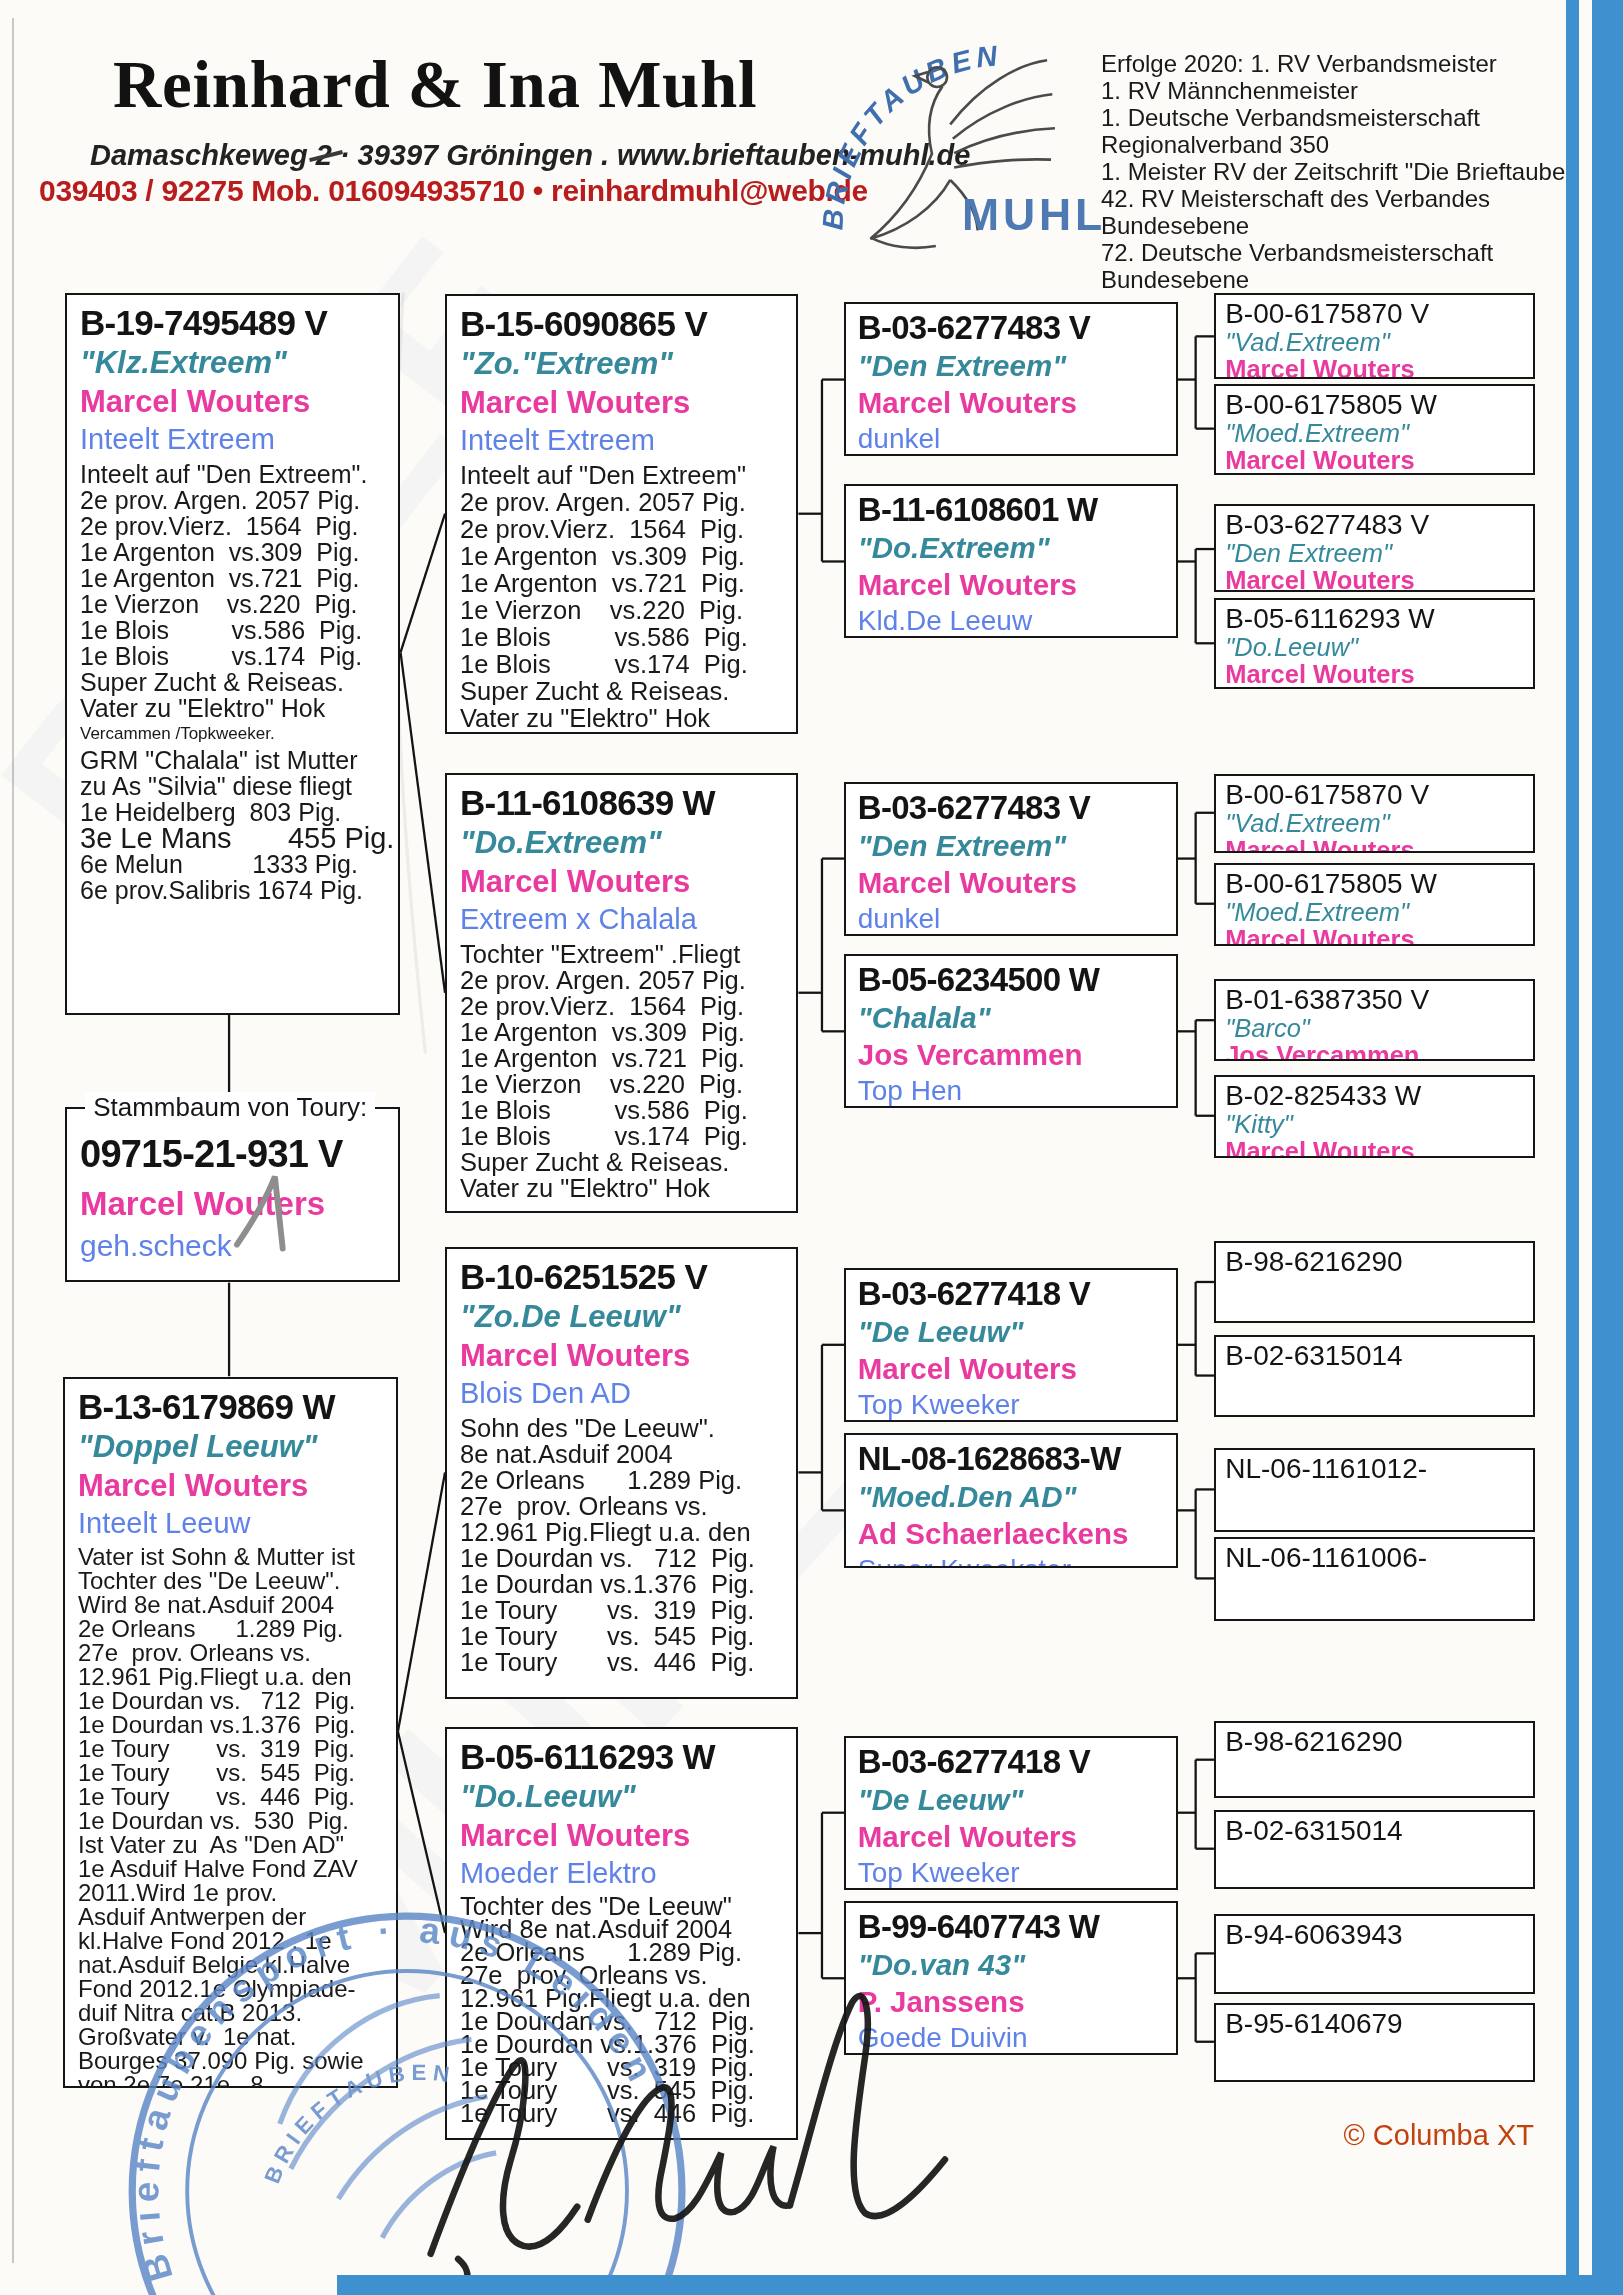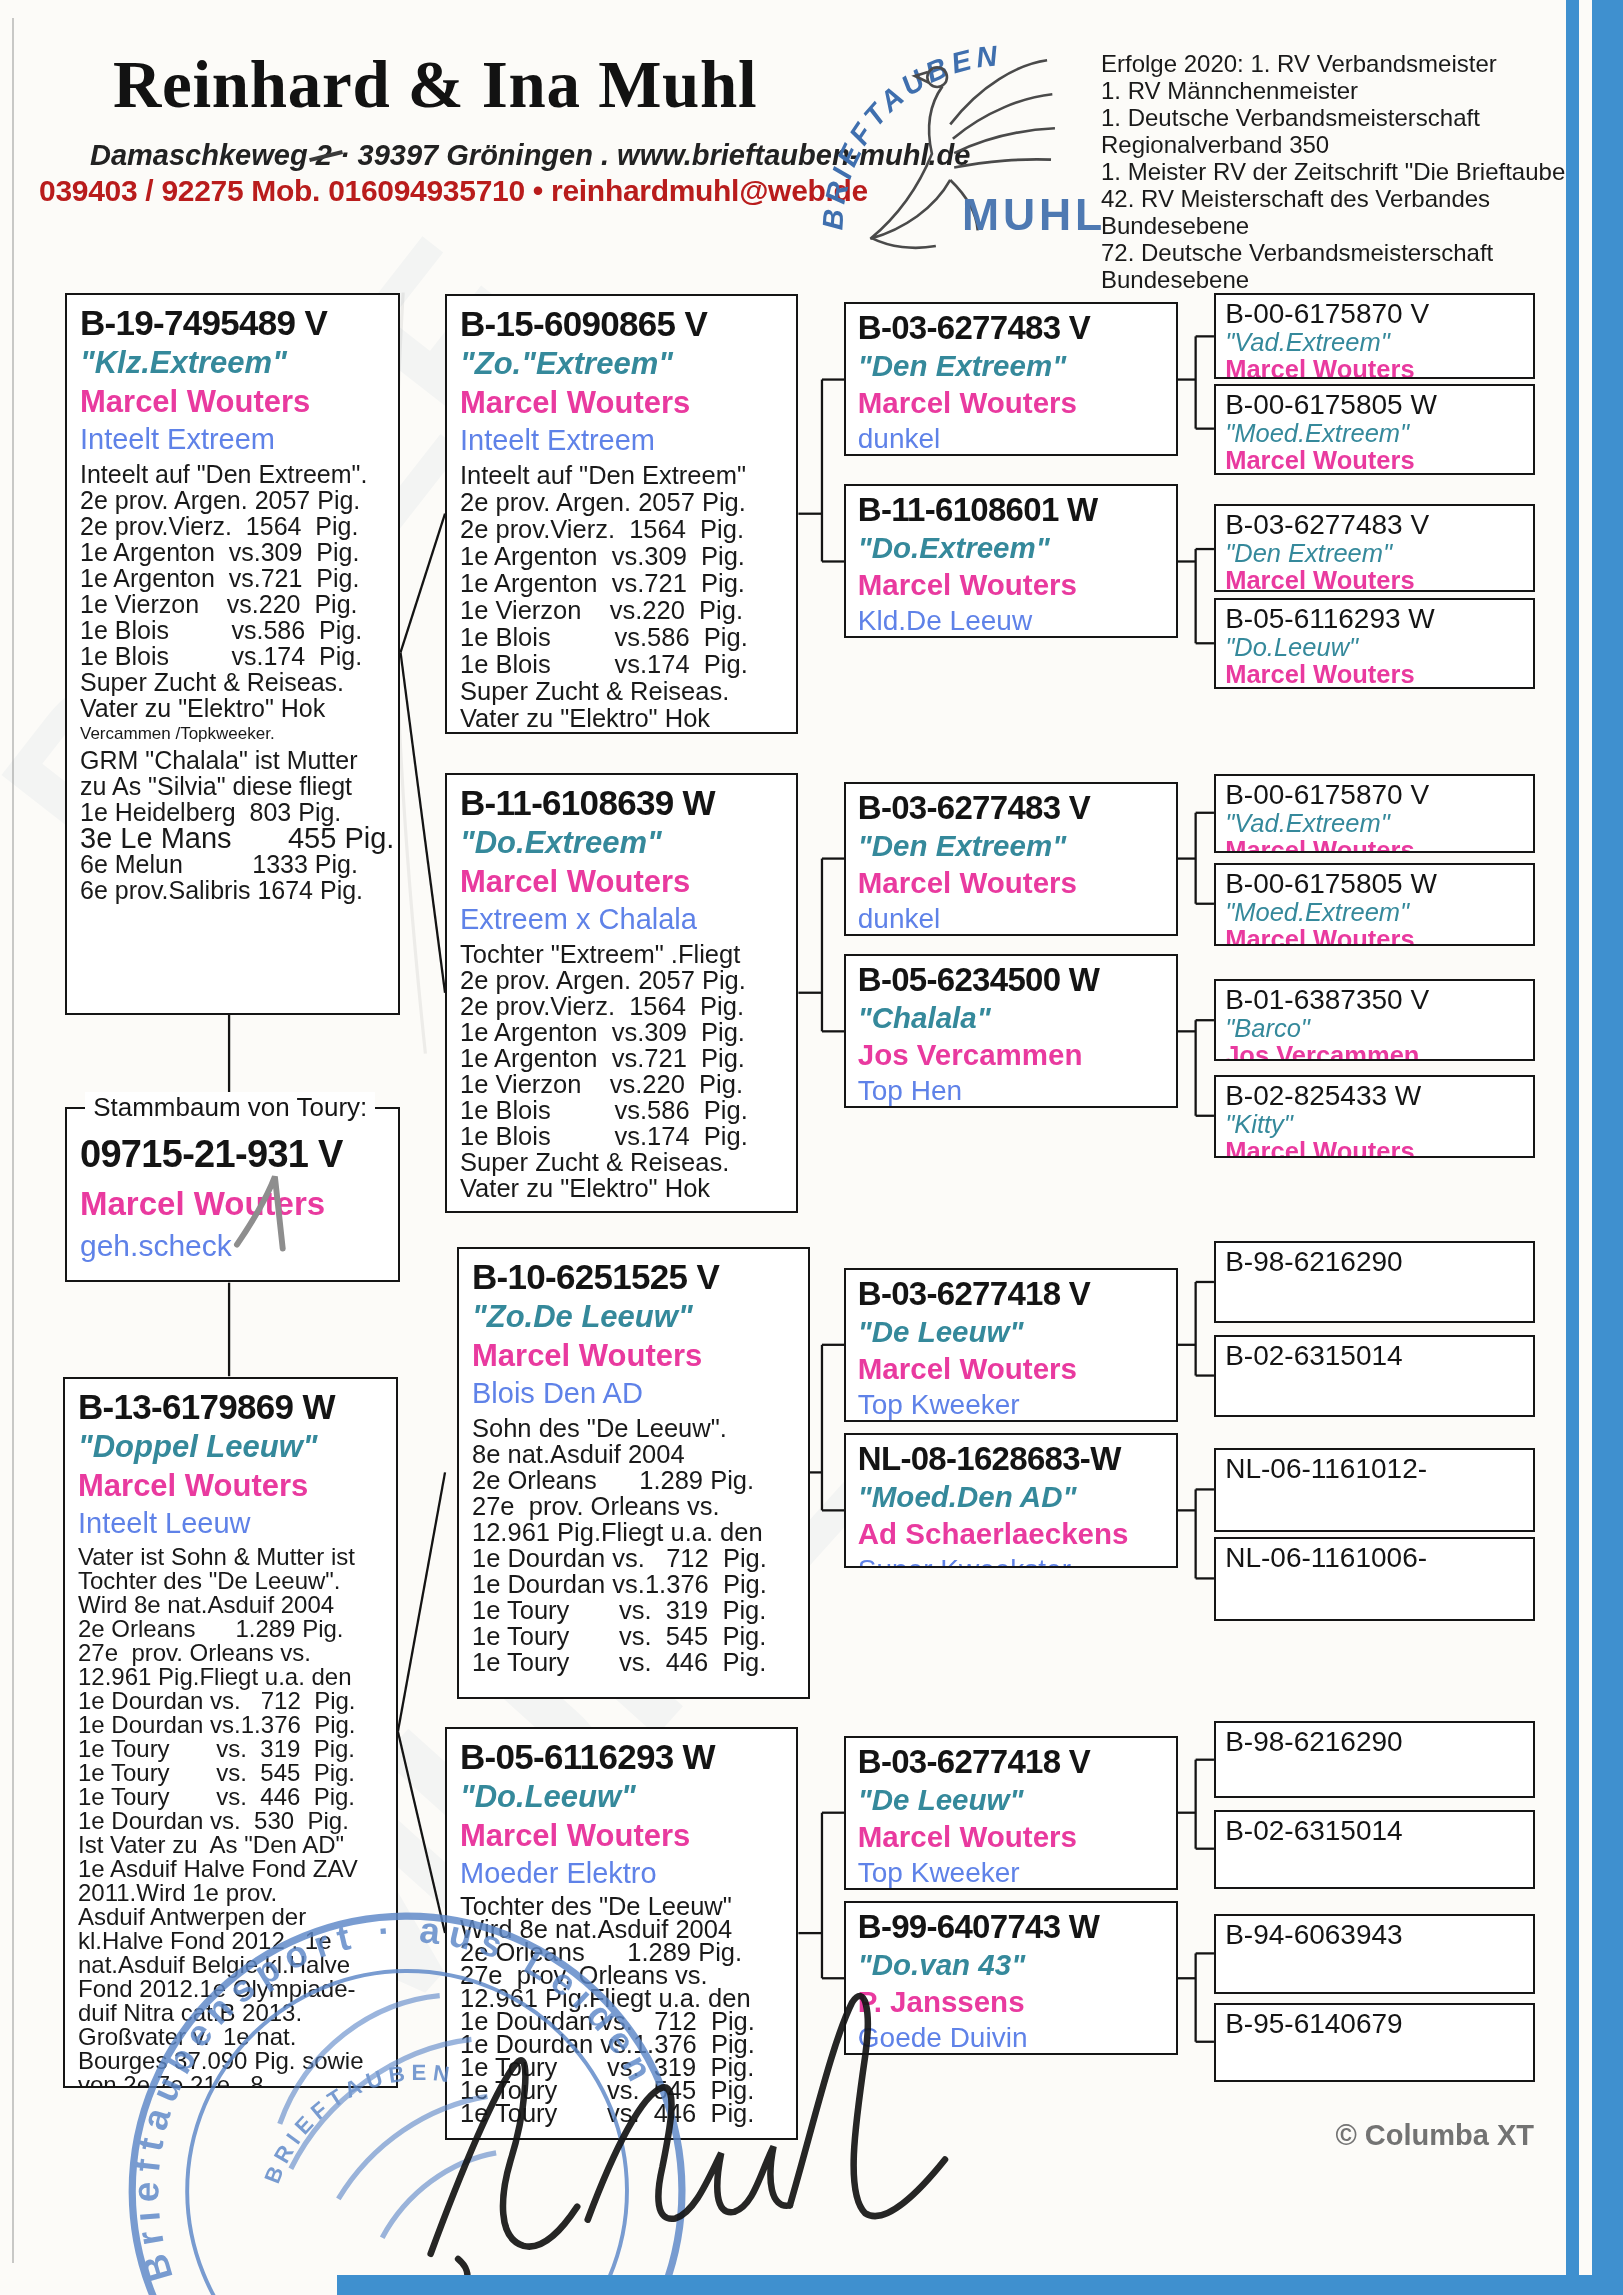--- a/index.html
+++ b/index.html
@@ -39,21 +39,21 @@
   
   #connectors,#stamp-svg,#sig-svg,#logo-svg{position:absolute;left:0;top:0;pointer-events:none;}
   #connectors{z-index:1;}
   #stamp-svg{z-index:5;}
   #sig-svg{z-index:6;}
   #logo-svg{z-index:2;}
   .wm{position:absolute;font-weight:800;color:rgba(100,120,155,0.055);z-index:0;white-space:nowrap;}
   #stripe-right{position:absolute;left:1566px;top:0;width:58px;height:2295px;background:#3f90cf;z-index:7;}
   #stripe-right-inner{position:absolute;left:13px;top:0;width:13px;height:2295px;background:#fcfbf8;}
   #stripe-bottom{position:absolute;left:337px;top:2275px;width:1286px;height:20px;background:#3f90cf;z-index:7;}
-  #footer{position:absolute;left:1309px;top:2119px;width:225px;text-align:right;font-size:29px;font-weight:700;color:#737373;z-index:3;}
+  #footer{position:absolute;left:1309px;top:2119px;width:225px;text-align:right;font-size:29px;font-weight:400;color:#c2410c;z-index:3;}
   #scan-edge{position:absolute;left:11.8px;top:18.3px;width:2.6px;height:2245px;background:#8a8a8a;opacity:.45;z-index:8;}
 </style>
 </head>
 <body>
 
 <div id="page">
 
   <div class="wm noint" style="left:-52px;top:753px;font-size:236px;transform:rotate(-52deg);transform-origin:0 0;">BRIEF</div>
   <div class="wm noint" style="left:170px;top:1898px;font-size:275px;transform:rotate(-48deg);transform-origin:0 0;">MUHL</div>
 
@@ -244,21 +244,21 @@
           <div class="note-line" style="font-size: 25.5px; line-height: 26px;">2e prov.Vierz.  1564  Pig.</div>
           <div class="note-line" style="font-size: 25.5px; line-height: 26px;">1e Argenton  vs.309  Pig.</div>
           <div class="note-line" style="font-size: 25.5px; line-height: 26px;">1e Argenton  vs.721  Pig.</div>
           <div class="note-line" style="font-size: 25.5px; line-height: 26px;">1e Vierzon    vs.220  Pig.</div>
           <div class="note-line" style="font-size: 25.5px; line-height: 26px;">1e Blois         vs.586  Pig.</div>
           <div class="note-line" style="font-size: 25.5px; line-height: 26px;">1e Blois         vs.174  Pig.</div>
           <div class="note-line" style="font-size: 25.5px; line-height: 26px;">Super Zucht &amp; Reiseas.</div>
           <div class="note-line" style="font-size: 25.5px; line-height: 26px;">Vater zu "Elektro" Hok</div>
         </div>
       </div>
-      <div class="box" style="left: 445px; top: 1247px; width: 353px; height: 452px; margin-left: 12px;">
+      <div class="box" style="left: 445px; top: 1247px; width: 353px; height: 452px;">
         <div class="b-ring">B-10-6251525 V</div>
         <div class="b-name">"Zo.De Leeuw"</div>
         <div class="b-fancier">Marcel Wouters</div>
         <div class="b-info">Blois Den AD</div>
         <div class="b-notes">
           <div class="note-line" style="font-size: 25.5px; line-height: 26px;">Sohn des "De Leeuw".</div>
           <div class="note-line" style="font-size: 25.5px; line-height: 26px;">8e nat.Asduif 2004</div>
           <div class="note-line" style="font-size: 25.5px; line-height: 26px;">2e Orleans      1.289 Pig.</div>
           <div class="note-line" style="font-size: 25.5px; line-height: 26px;">27e  prov. Orleans vs.</div>
           <div class="note-line" style="font-size: 25.5px; line-height: 26px;">12.961 Pig.Fliegt u.a. den</div>

